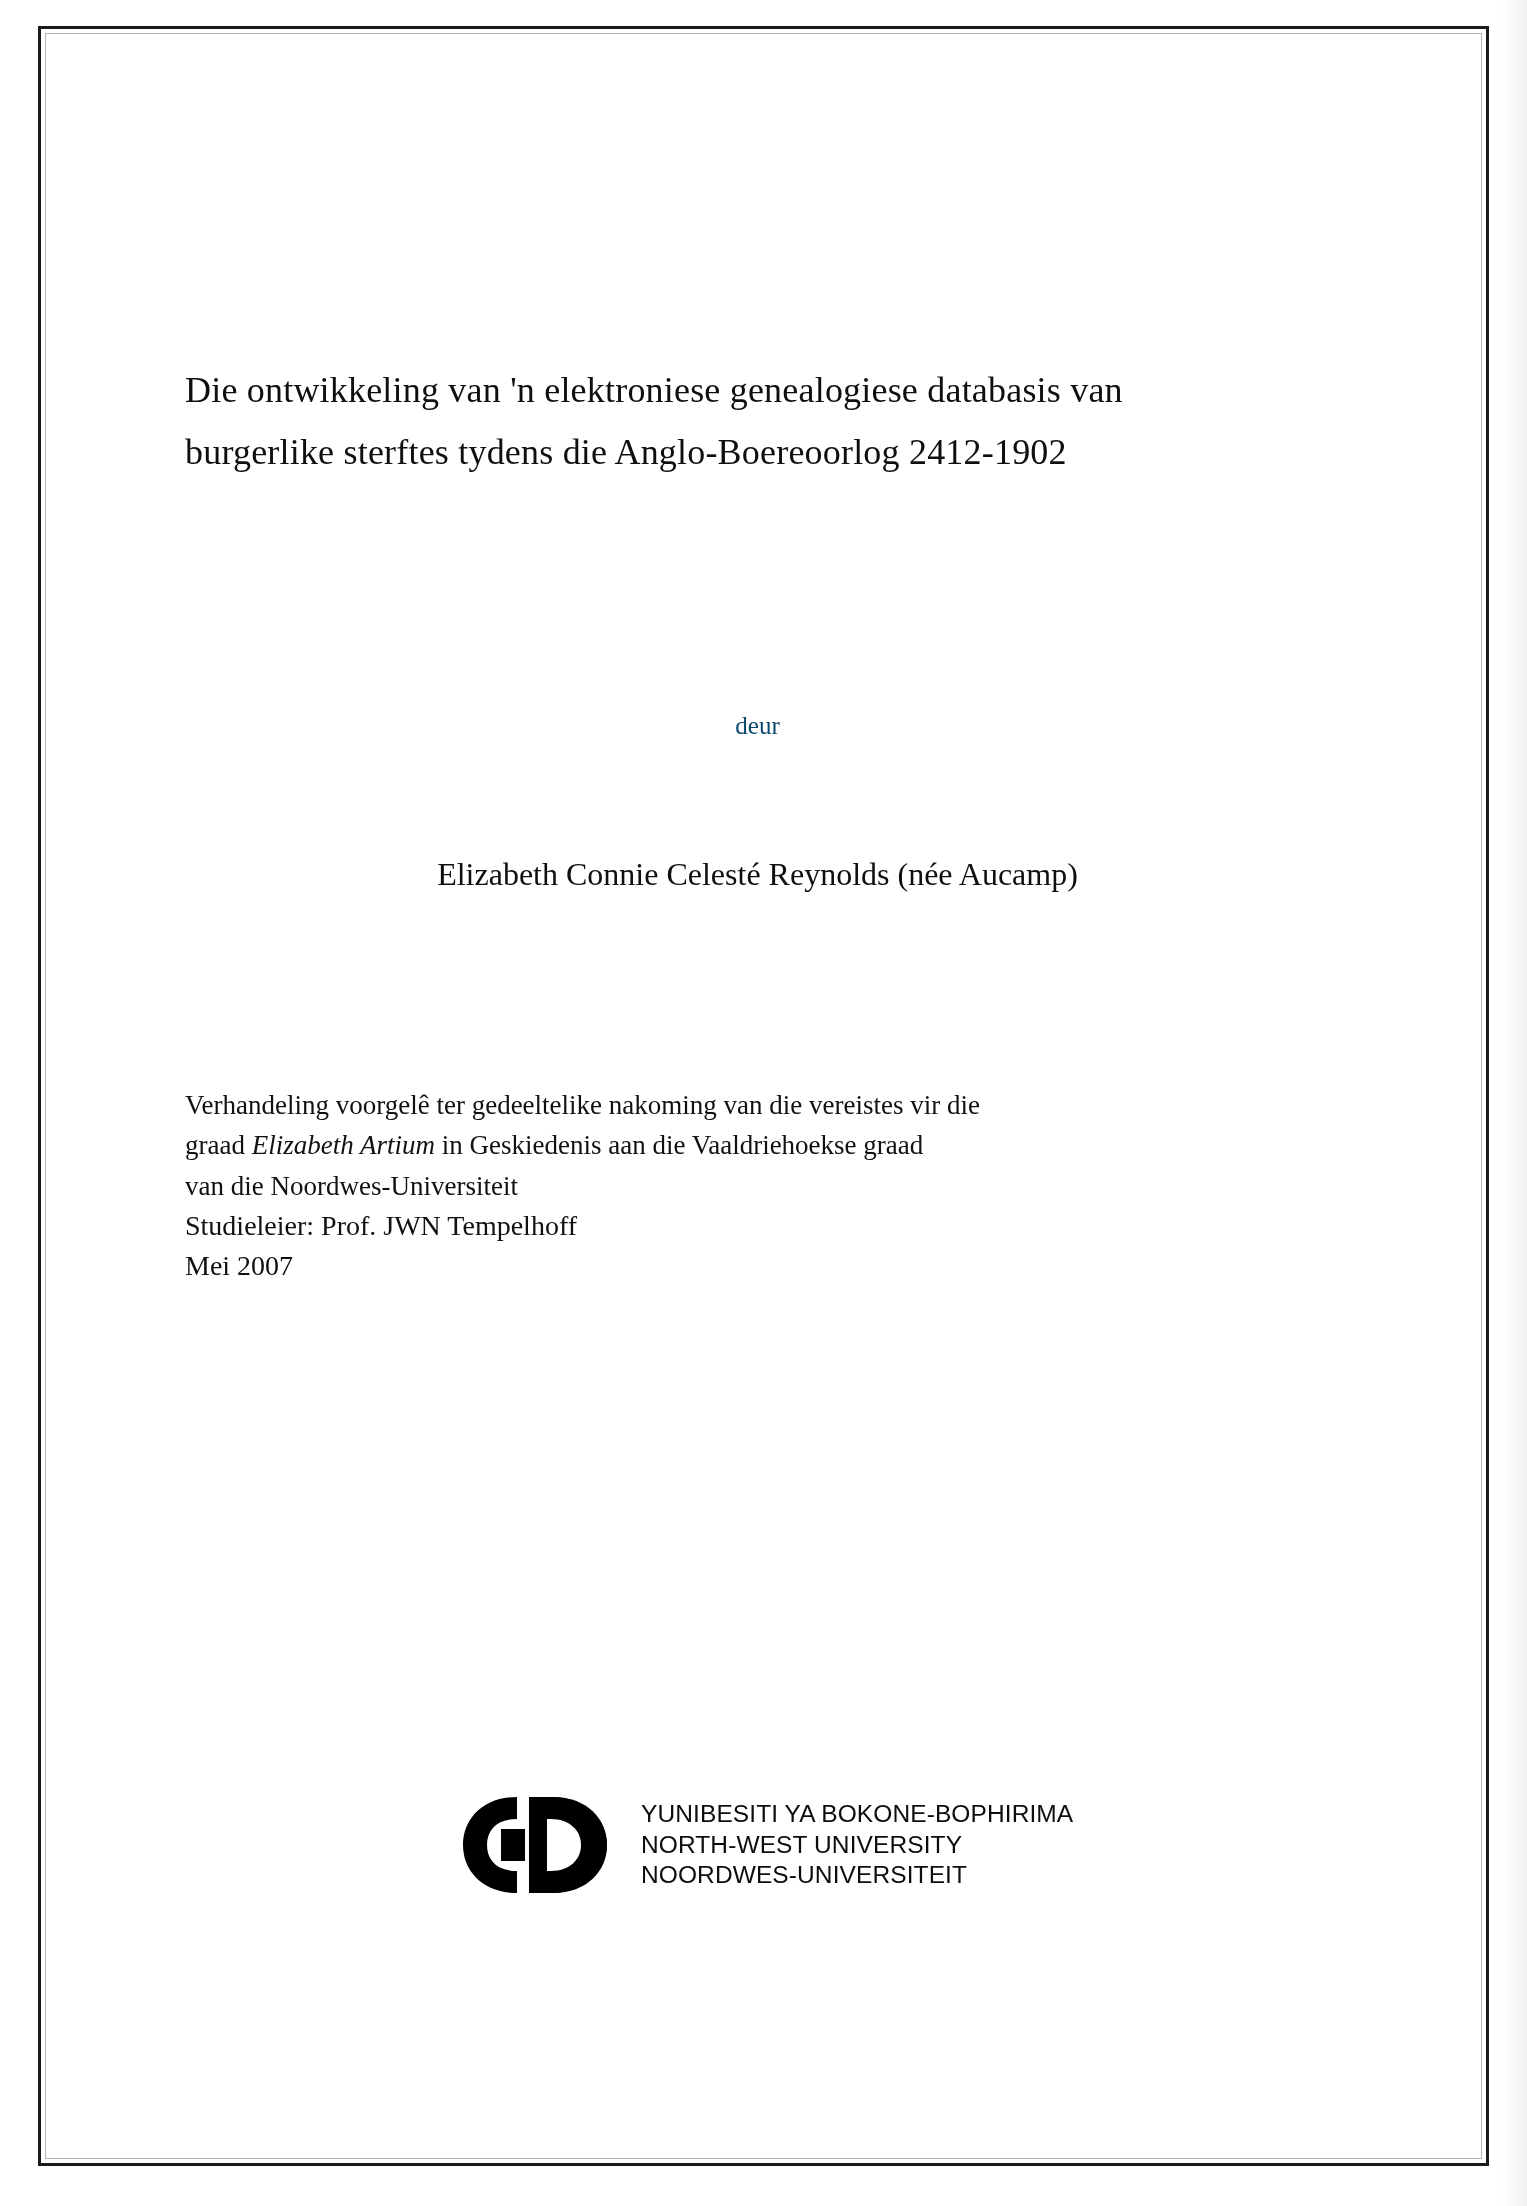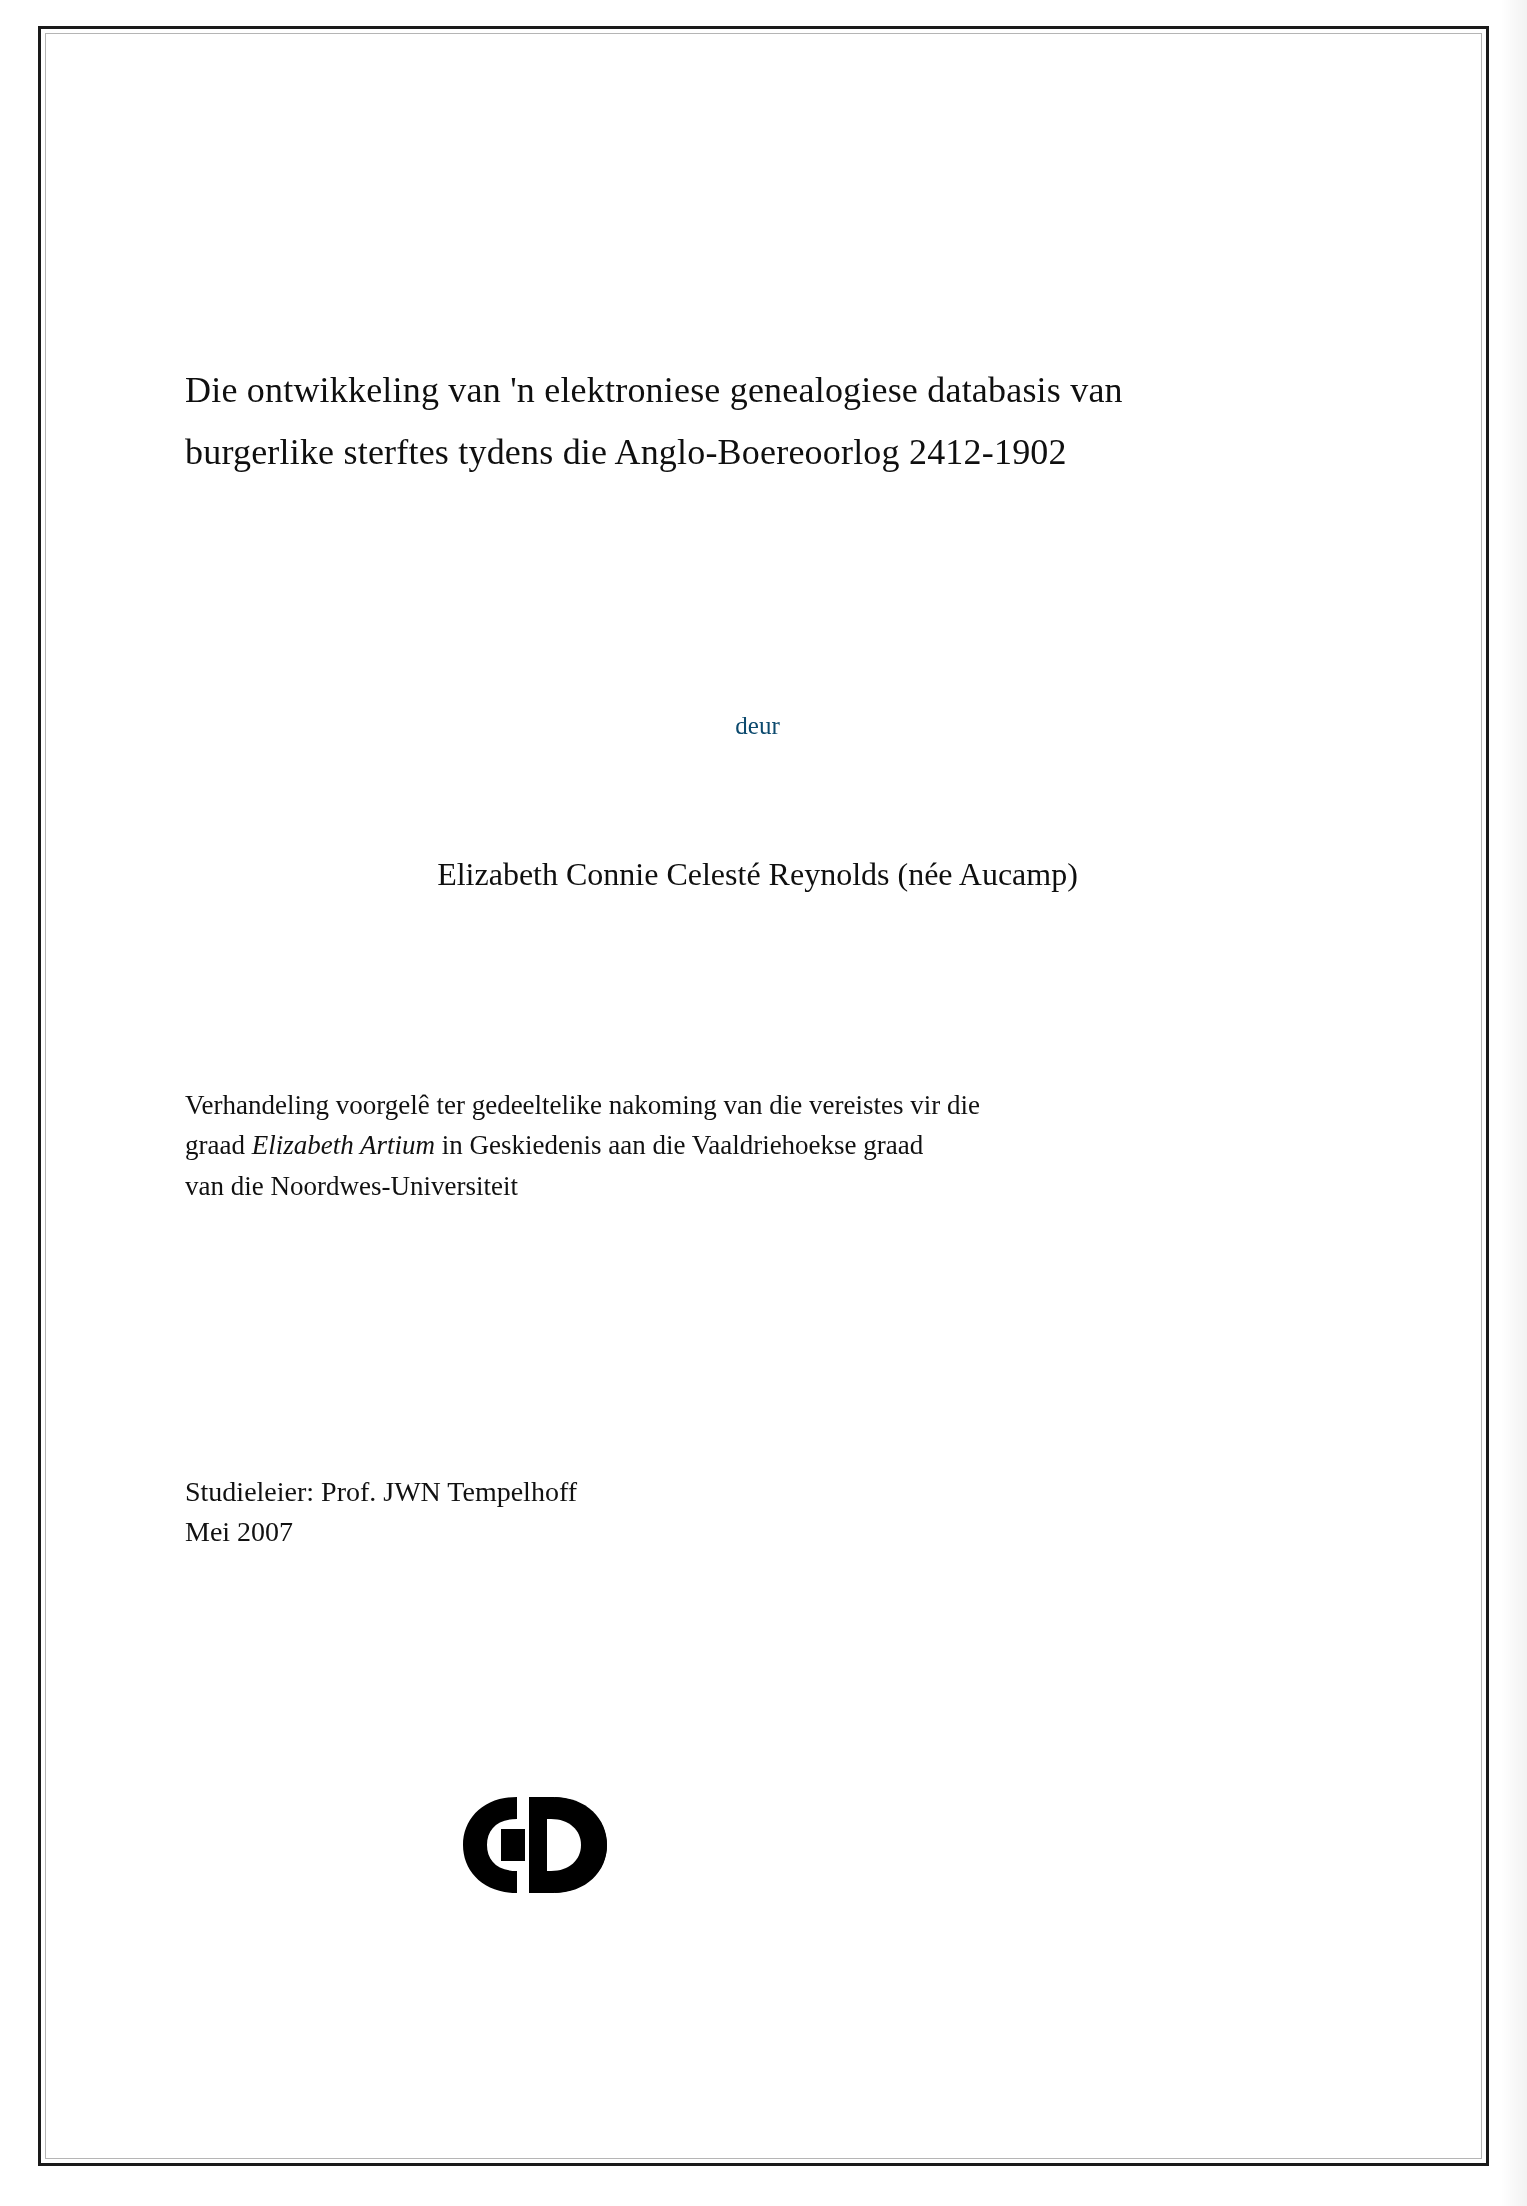--- a/index.html
+++ b/index.html
@@ -89,21 +89,20 @@
     text-justify: inter-word;
   }
   .statement .flat {
     text-align: left;
   }
   .statement i {
     font-style: italic;
   }
 
   .supervisor-block {
-    margin-top: 266px;
     font-size: 28px;
     line-height: 1.42;
     color: #111111;
   }
 
   
   .logo-row {
     position: absolute;
     left: 455px;
     top: 1780px;
@@ -178,16 +177,21 @@
       <svg width="180" height="120" viewBox="0 0 180 120" xmlns="http://www.w3.org/2000/svg">
 
         <path d="M62 12 C28 12 8 34 8 60 C8 86 28 108 62 108 L62 86 C42 86 32 75 32 60 C32 45 42 34 62 34 Z" fill="#000000"></path>
         <rect x="46" y="44" width="58" height="32" fill="#000000"></rect>
         <path d="M74 12 L74 34 L92 34 C112 34 124 45 124 60 C124 75 112 86 92 86 L74 86 L74 108 L96 108 C130 108 152 86 152 60 C152 34 130 12 96 12 Z" fill="#000000"></path>
         <rect x="70" y="12" width="30" height="96" fill="#ffffff"></rect>
         <path d="M74 12 L98 12 C132 12 152 34 152 60 C152 86 132 108 98 108 L74 108 Z" fill="#000000"></path>
         <path d="M92 34 L96 34 C114 34 126 45 126 60 C126 75 114 86 96 86 L92 86 Z" fill="#ffffff"></path>
       </svg>
     </div>
+    <div class="logo-text">
+      <div>YUNIBESITI YA BOKONE-BOPHIRIMA</div>
+      <div>NORTH-WEST UNIVERSITY</div>
+      <div>NOORDWES-UNIVERSITEIT</div>
+    </div>
   </div>
 
   <div class="edge-shade"></div>
 </div>
 
 </body></html>

